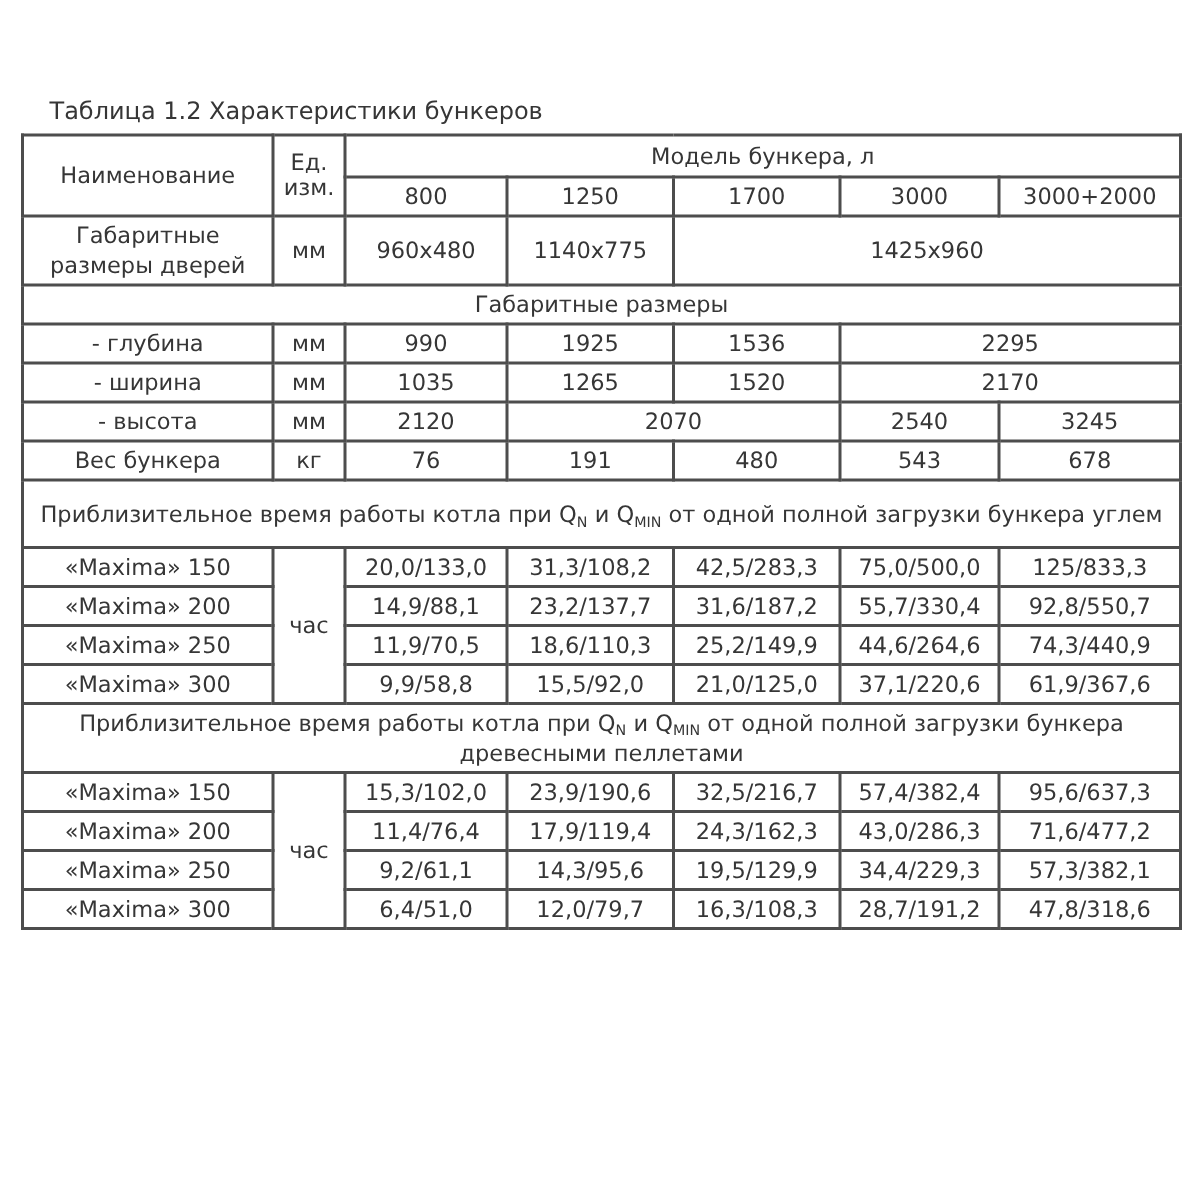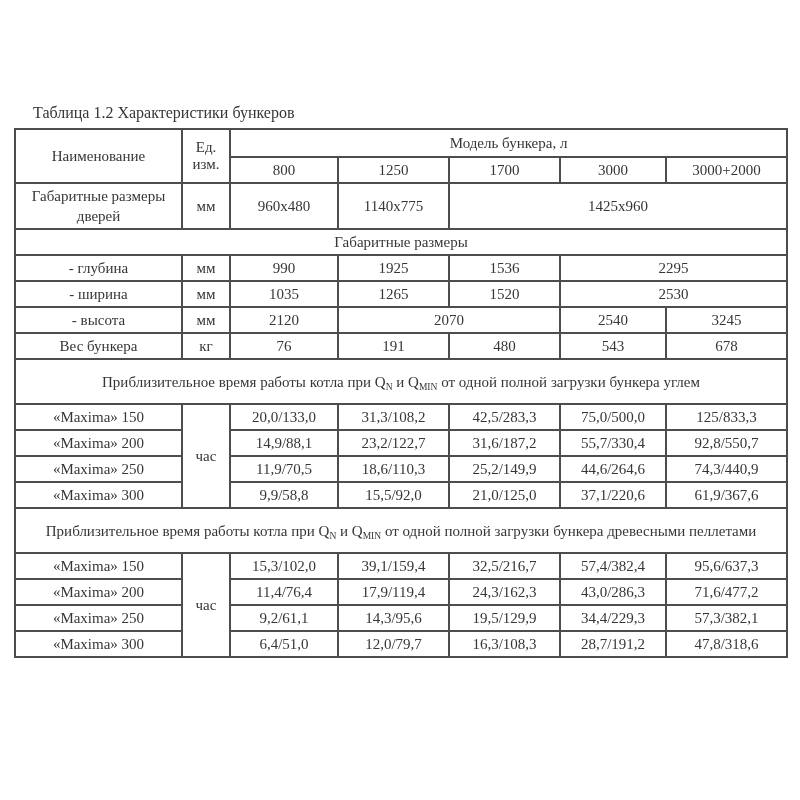--- a/index.html
+++ b/index.html
@@ -10,23 +10,22 @@
   *{ box-sizing: border-box; }
   html,body{ margin:0; padding:0; }
   body{
     width:800px; height:800px;
     background: var(--bg);
     font-family: "DejaVu Sans", "Liberation Sans", sans-serif;
     color: var(--text);
   }
   .page{
     width:800px; height:800px;
-    padding-top:104px;
+    padding-top:64px;
     overflow:hidden;
-    font-family:Liberation Serif, serif;
   }
   .doc-title{
     margin:0 0 6px 33px;
     font-size:16px;
     font-weight:normal;
     color:var(--text);
   }
   table.spec{
     margin-left:14px;
     border-collapse:collapse;
@@ -110,21 +109,21 @@
       <td>1925</td>
       <td>1536</td>
       <td colspan="2">2295</td>
     </tr>
     <tr class="r1">
       <td class="lbl">- ширина</td>
       <td>мм</td>
       <td>1035</td>
       <td>1265</td>
       <td>1520</td>
-      <td colspan="2">2530</td>
+      <td colspan="2">2170</td>
     </tr>
     <tr class="r1">
       <td class="lbl">- высота</td>
       <td>мм</td>
       <td>2120</td>
       <td colspan="2">2070</td>
       <td>2540</td>
       <td>3245</td>
     </tr>
     <tr class="r1">
@@ -145,21 +144,21 @@
       <td rowspan="4">час</td>
       <td>20,0/133,0</td>
       <td>31,3/108,2</td>
       <td>42,5/283,3</td>
       <td>75,0/500,0</td>
       <td>125/833,3</td>
     </tr>
     <tr class="r1">
       <td class="lbl">«Maxima» 200</td>
       <td>14,9/88,1</td>
-      <td>23,2/122,7</td>
+      <td>23,2/137,7</td>
       <td>31,6/187,2</td>
       <td>55,7/330,4</td>
       <td>92,8/550,7</td>
     </tr>
     <tr class="r1">
       <td class="lbl">«Maxima» 250</td>
       <td>11,9/70,5</td>
       <td>18,6/110,3</td>
       <td>25,2/149,9</td>
       <td>44,6/264,6</td>
@@ -174,21 +173,21 @@
       <td>61,9/367,6</td>
     </tr>
 
     <tr class="sec2">
       <td colspan="7" class="section"><span>Приблизительное время работы котла при Q</span><sub>N</sub><span> и Q</span><sub>MIN</sub><span> от одной полной загрузки бункера древесными пеллетами</span></td>
     </tr>
     <tr class="r1">
       <td class="lbl">«Maxima» 150</td>
       <td rowspan="4">час</td>
       <td>15,3/102,0</td>
-      <td>39,1/159,4</td>
+      <td>23,9/190,6</td>
       <td>32,5/216,7</td>
       <td>57,4/382,4</td>
       <td>95,6/637,3</td>
     </tr>
     <tr class="r1">
       <td class="lbl">«Maxima» 200</td>
       <td>11,4/76,4</td>
       <td>17,9/119,4</td>
       <td>24,3/162,3</td>
       <td>43,0/286,3</td>

